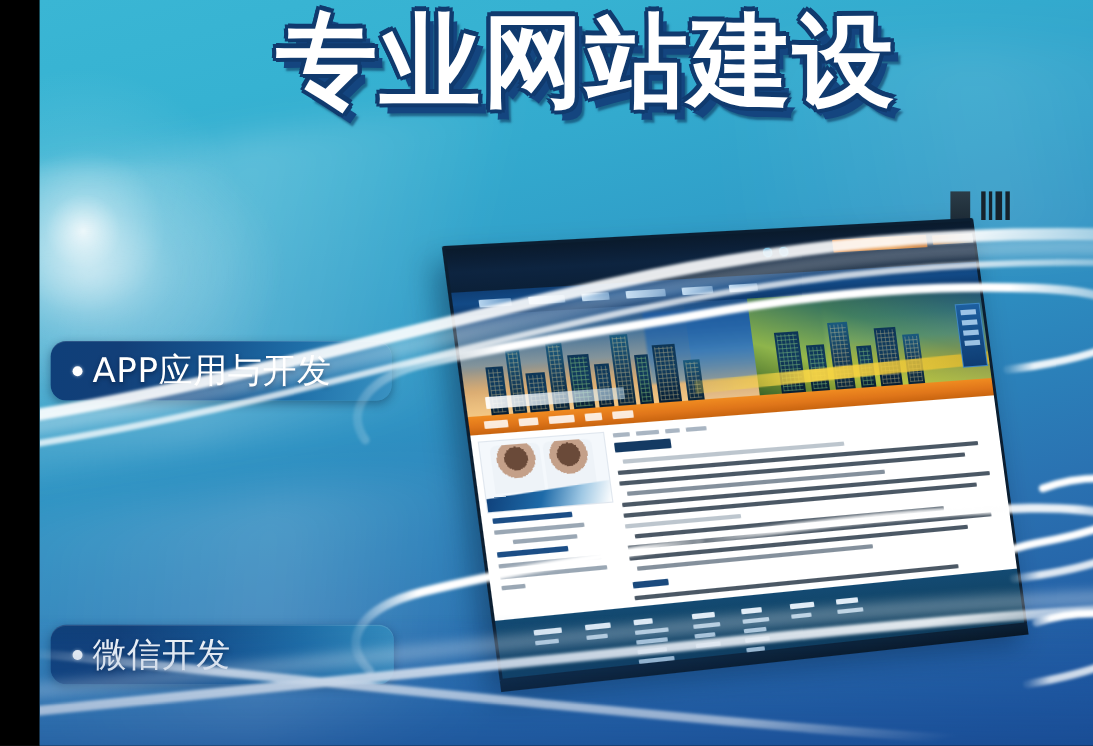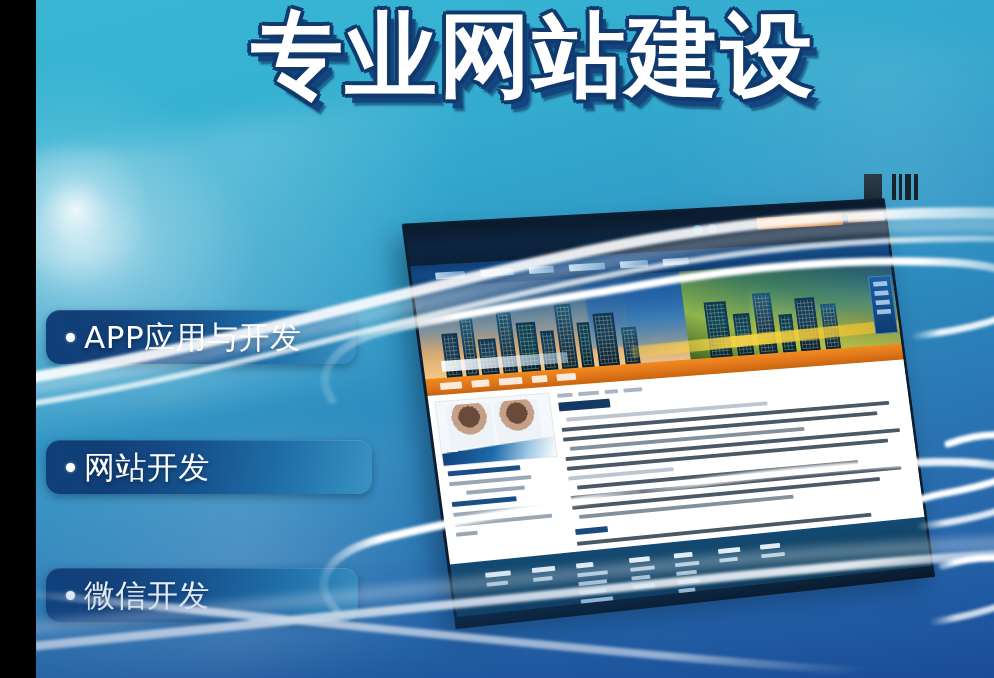--- a/index.html
+++ b/index.html
@@ -422,24 +422,20 @@
       </div>
 
     </div>
     <div id="bezel-bottom"></div>
   </div>
 
   <div class="bullet-bar" id="bar0">
     <span class="bullet-dot"></span>
     <span class="bullet-text">APP应用与开发</span>
   </div>
-  <div class="bullet-bar" id="bar1">
-    <span class="bullet-dot"></span>
-    <span class="bullet-text">网站开发</span>
-  </div>
   <div class="bullet-bar" id="bar2">
     <span class="bullet-dot"></span>
     <span class="bullet-text">微信开发</span>
   </div>
 
   <svg id="ribbons" width="994" height="678" viewBox="0 0 994 678">
     <defs>
       <linearGradient id="rg" x1="0" y1="0" x2="1" y2="0">
         <stop offset="0%" stop-color="#ffffff" stop-opacity="0.15"></stop>
         <stop offset="18%" stop-color="#ffffff" stop-opacity="1"></stop>

